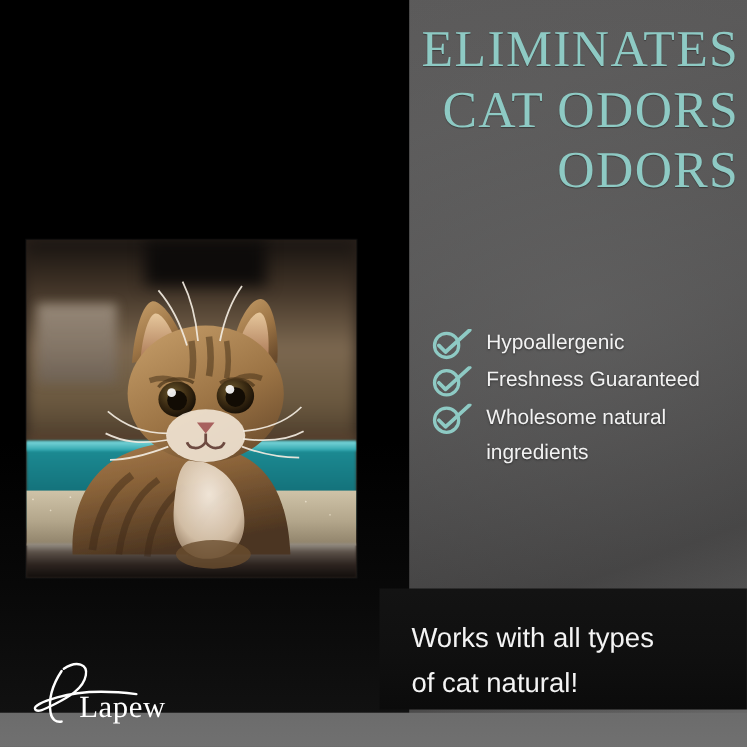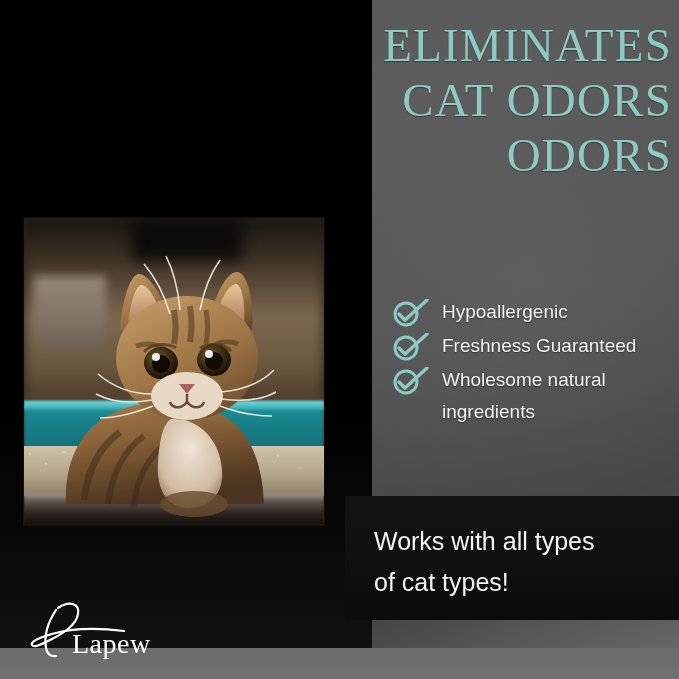--- a/index.html
+++ b/index.html
@@ -158,23 +158,23 @@
     position: absolute; left: 0; top: 276px; width: 300px; height: 31px;
     background: linear-gradient(180deg, #9b948a 0%, #5a5048 26%, #2d2420 62%, #120e0c 100%);
     filter: blur(0.8px);
   }
   .ph-cat { position: absolute; left: 0; top: 0; width: 300px; height: 307px; }
 
   
   .callout {
     position: absolute;
     left: 345px;
-    top: 496px;
+    top: 535px;
     width: 334px;
-    height: 124px;
+    height: 110px;
     background: linear-gradient(180deg, #131313 0%, #101010 50%, #0b0b0b 100%);
   }
   .callout-text {
     position: absolute;
     left: 29px;
     top: 25px;
     width: 290px;
     color: #f4f4f4;
     font-size: 25px;
     line-height: 41px;
@@ -343,21 +343,21 @@
         <path d="M9 15 L15 21 L37 1" fill="none" stroke="#8ecac4" stroke-width="3.4" stroke-linecap="round" stroke-linejoin="round"></path>
       </svg>
       <span class="benefit-label wrap">Wholesome natural ingredients</span>
     </div>
 
   </div>
 
   <div class="callout">
     <div class="callout-text">
       <span class="co-line">Works with all types</span>
-      <span class="co-line">of cat types!</span>
+      <span class="co-line">of cat natural!</span>
     </div>
   </div>
 
   <div class="logo">
     <svg class="logo-mark" viewBox="0 0 100 62">
       <path d="M30 10 C42 2 52 6 50 16 C48 28 34 36 22 42 C12 47 6 50 4 47 C2 44 10 40 24 36 C44 30 72 30 96 33" fill="none" stroke="#ffffff" stroke-width="2.2" stroke-linecap="round"></path>
       <path d="M28 12 C20 24 16 38 18 50 C19 56 23 59 28 58" fill="none" stroke="#ffffff" stroke-width="2.2" stroke-linecap="round"></path>
     </svg>
     <div class="logo-word">Lapew</div>
   </div>

